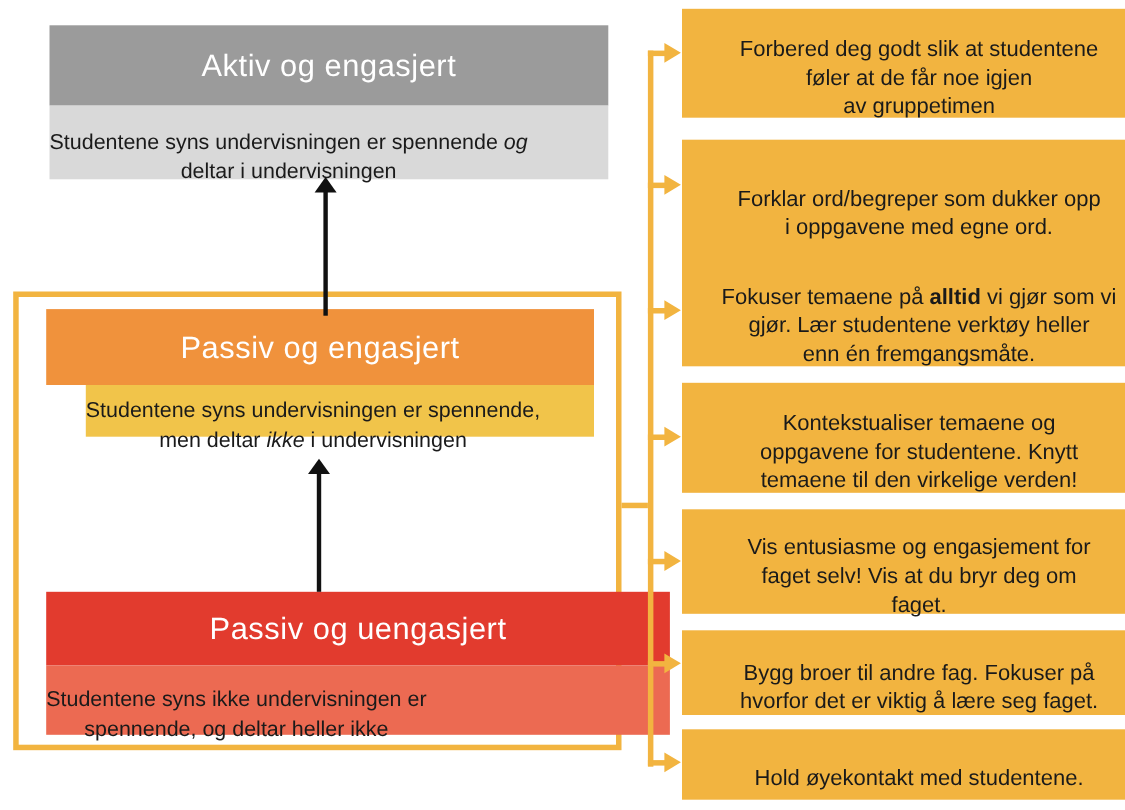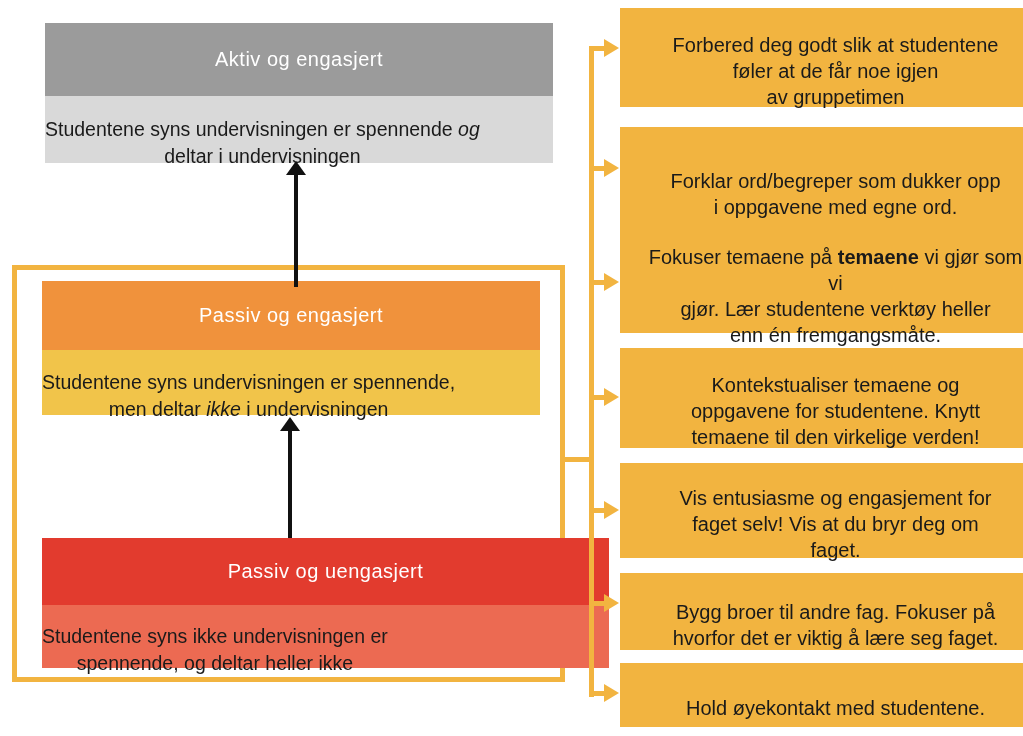--- a/index.html
+++ b/index.html
@@ -7,39 +7,39 @@
   .canvas {
     position:relative; width:1023px; height:736px; background:#fff;
     font-family:"Liberation Sans","DejaVu Sans",sans-serif; overflow:hidden;
   }
   .abs { position:absolute; }
 
   
   .level { position:absolute; }
   .level-header {
     display:flex; align-items:center; justify-content:center;
-    color:var(--text-light); font-size:20px; letter-spacing:0.5px;
+    color:var(--text-light); font-size:28px; letter-spacing:0.5px;
   }
   .level-body {
     display:flex; align-items:center; justify-content:flex-start;
   }
   .level-body .txt, .tip .txt {
     white-space:pre-line; text-align:center; color:var(--text-dark);
     font-size:19.5px; line-height:1.34;
   }
   .it { font-style:italic; }
   .b  { font-weight:bold; }
 
   .box-top    { left:45px;  top:23px;  width:508px; }
   .box-top    .level-header { height:73px; background:var(--header-gray); }
   .box-top    .level-body   { height:67px; background:var(--body-gray); }
 
   .box-mid    { left:42px;  top:281px; width:498px; }
   .box-mid    .level-header { height:69px; background:var(--header-orange); }
-  .box-mid    .level-body   { height:65px; background:var(--body-yellow); }
+  .box-mid    .level-body   { height:47px; background:var(--body-yellow);margin-left:36px; }
 
   .box-bot    { left:42px;  top:538px; width:567px; }
   .box-bot    .level-header { height:67px; background:var(--header-red); }
   .box-bot    .level-body   { height:63px; background:var(--body-salmon); }
 
   
   .frame {
     left:12px; top:265px; width:553px; height:417px;
     border:5px solid var(--amber); background:transparent;
   }
@@ -157,21 +157,21 @@
     </div>
   </div>
   <div class="tip t2">
     <div class="txt">
       <span>Forklar ord/begreper som dukker opp
 i oppgavene med egne ord.</span><span class="b"></span><span></span>
     </div>
   </div>
   <div class="tip t3">
     <div class="txt">
-      <span>Fokuser temaene på </span><span class="b">temaene</span><span> vi gjør som vi
+      <span>Fokuser temaene på </span><span class="b">alltid</span><span> vi gjør som vi
 gjør. Lær studentene verktøy heller
 enn én fremgangsmåte.</span>
     </div>
   </div>
   <div class="tip t4">
     <div class="txt">
       <span>Kontekstualiser temaene og
 oppgavene for studentene. Knytt
 temaene til den virkelige verden!</span><span class="b"></span><span></span>
     </div>

